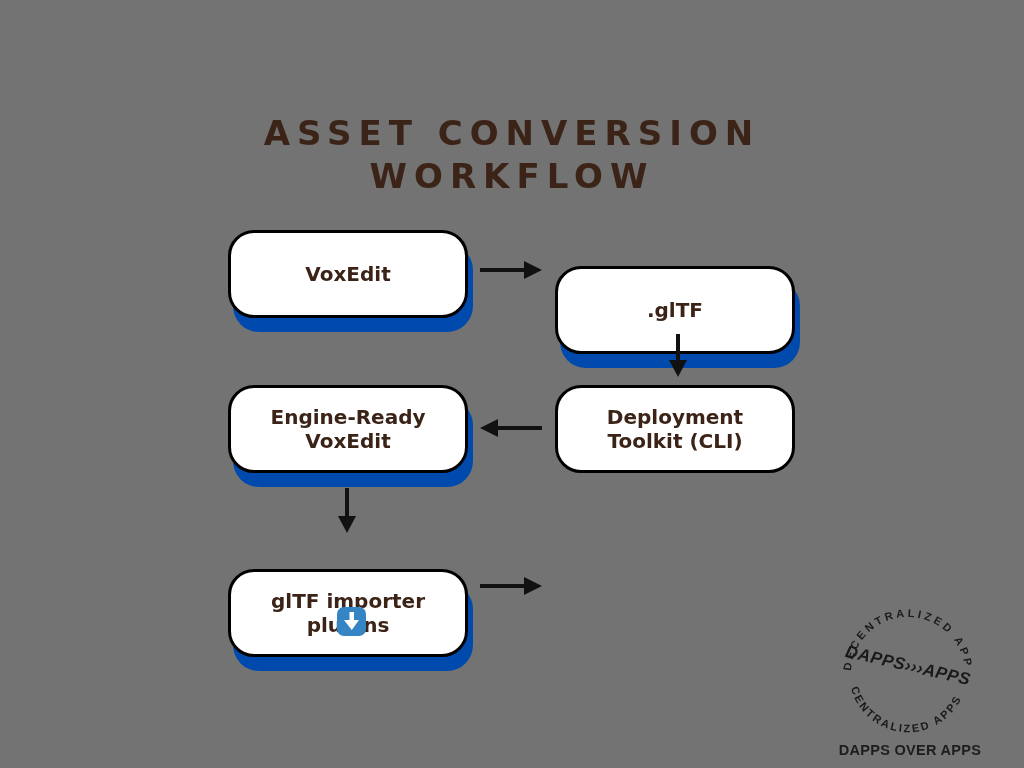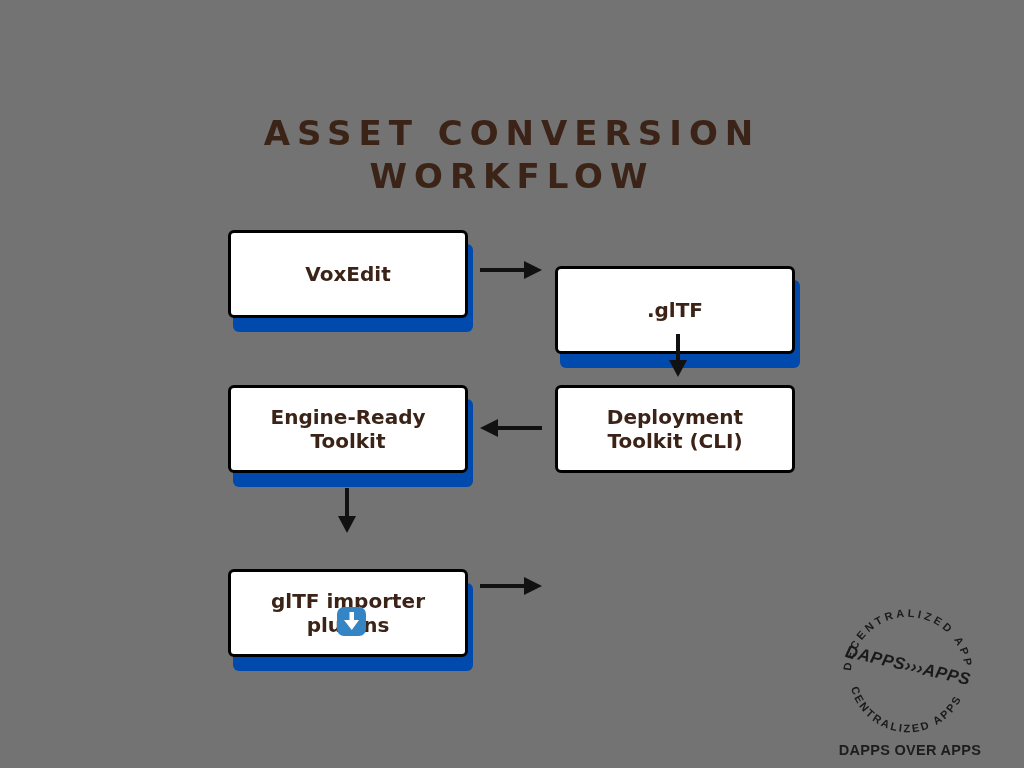--- a/index.html
+++ b/index.html
@@ -13,21 +13,21 @@
   
   .title {
     position:absolute; left:0; top:112px; width:1024px;
     text-align:center; color:#3b2417;
     font-weight:bold; font-size:34px; line-height:43px; letter-spacing:7px;
   }
 
   
   .node {
     position:absolute; width:240px; height:88px; box-sizing:border-box;
-    background:#ffffff; border:3px solid #000000; border-radius:6px;
+    background:#ffffff; border:3px solid #000000; border-radius:26px;
     display:flex; align-items:center; justify-content:center; text-align:center;
     padding:0 12px; color:#3b2417;
     font-weight:bold; font-size:20px; line-height:24px;
   }
   .node.shadowed { box-shadow:5px 14px 0 0 #004aad; }
   .n1 { left:228px; top:230px; }
   .n2 { left:555px; top:230px;margin-top:36px; }
   .n3 { left:228px; top:385px; }
   .n4 { left:555px; top:385px; }
   .n5 { left:228px; top:569px; }
@@ -68,21 +68,21 @@
   </div>
 
   <div class="node shadowed n1">
     <span>VoxEdit</span>
   </div>
   <div class="node shadowed n2">
     <span>.glTF</span>
   </div>
 
   <div class="node shadowed n3">
-    <span>Engine-Ready Toolkit</span>
+    <span>Engine-Ready VoxEdit</span>
   </div>
   <div class="node n4">
     <span>Deployment Toolkit (CLI)</span>
   </div>
 
   <div class="node shadowed n5">
     <span>glTF importer plugins</span>
   </div>
 
   <svg class="arrow a1" width="66" height="28">

